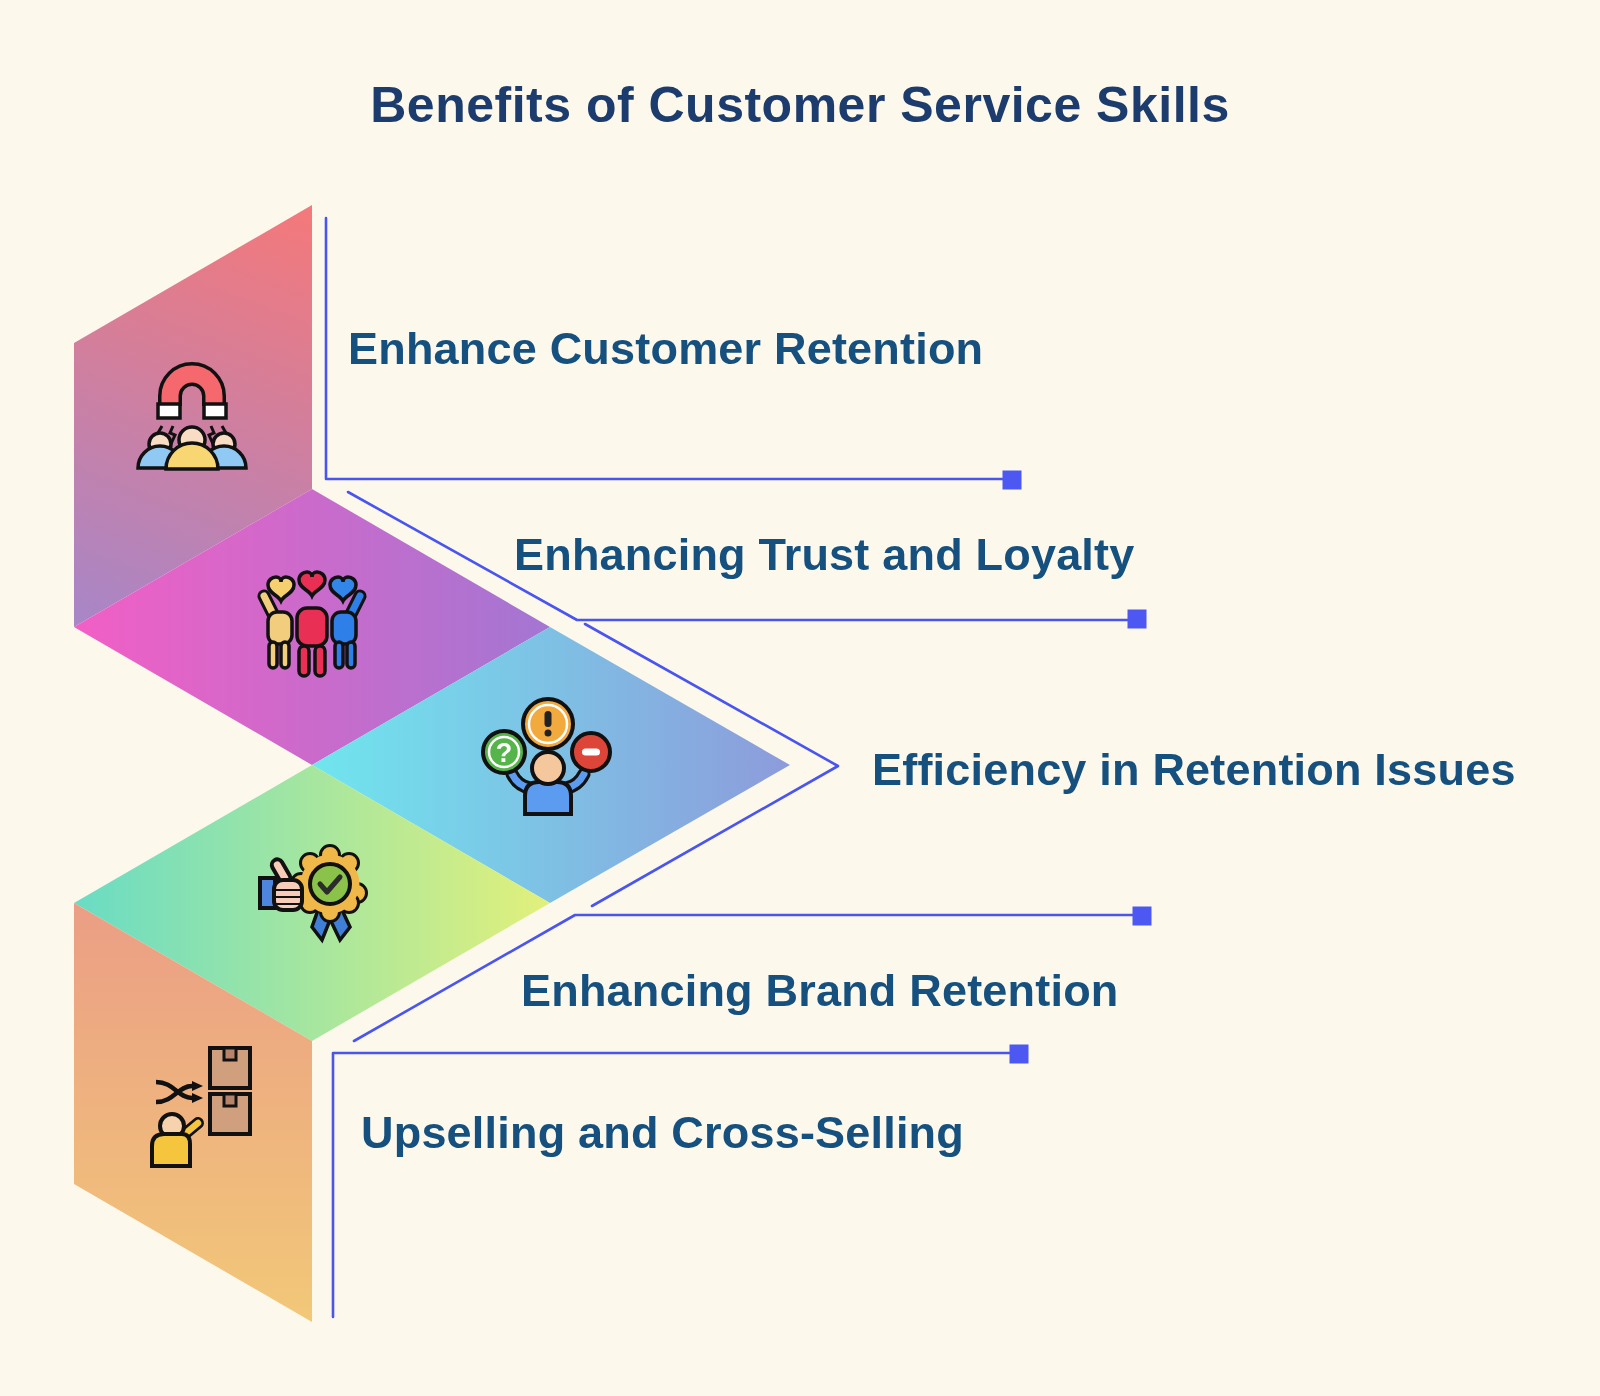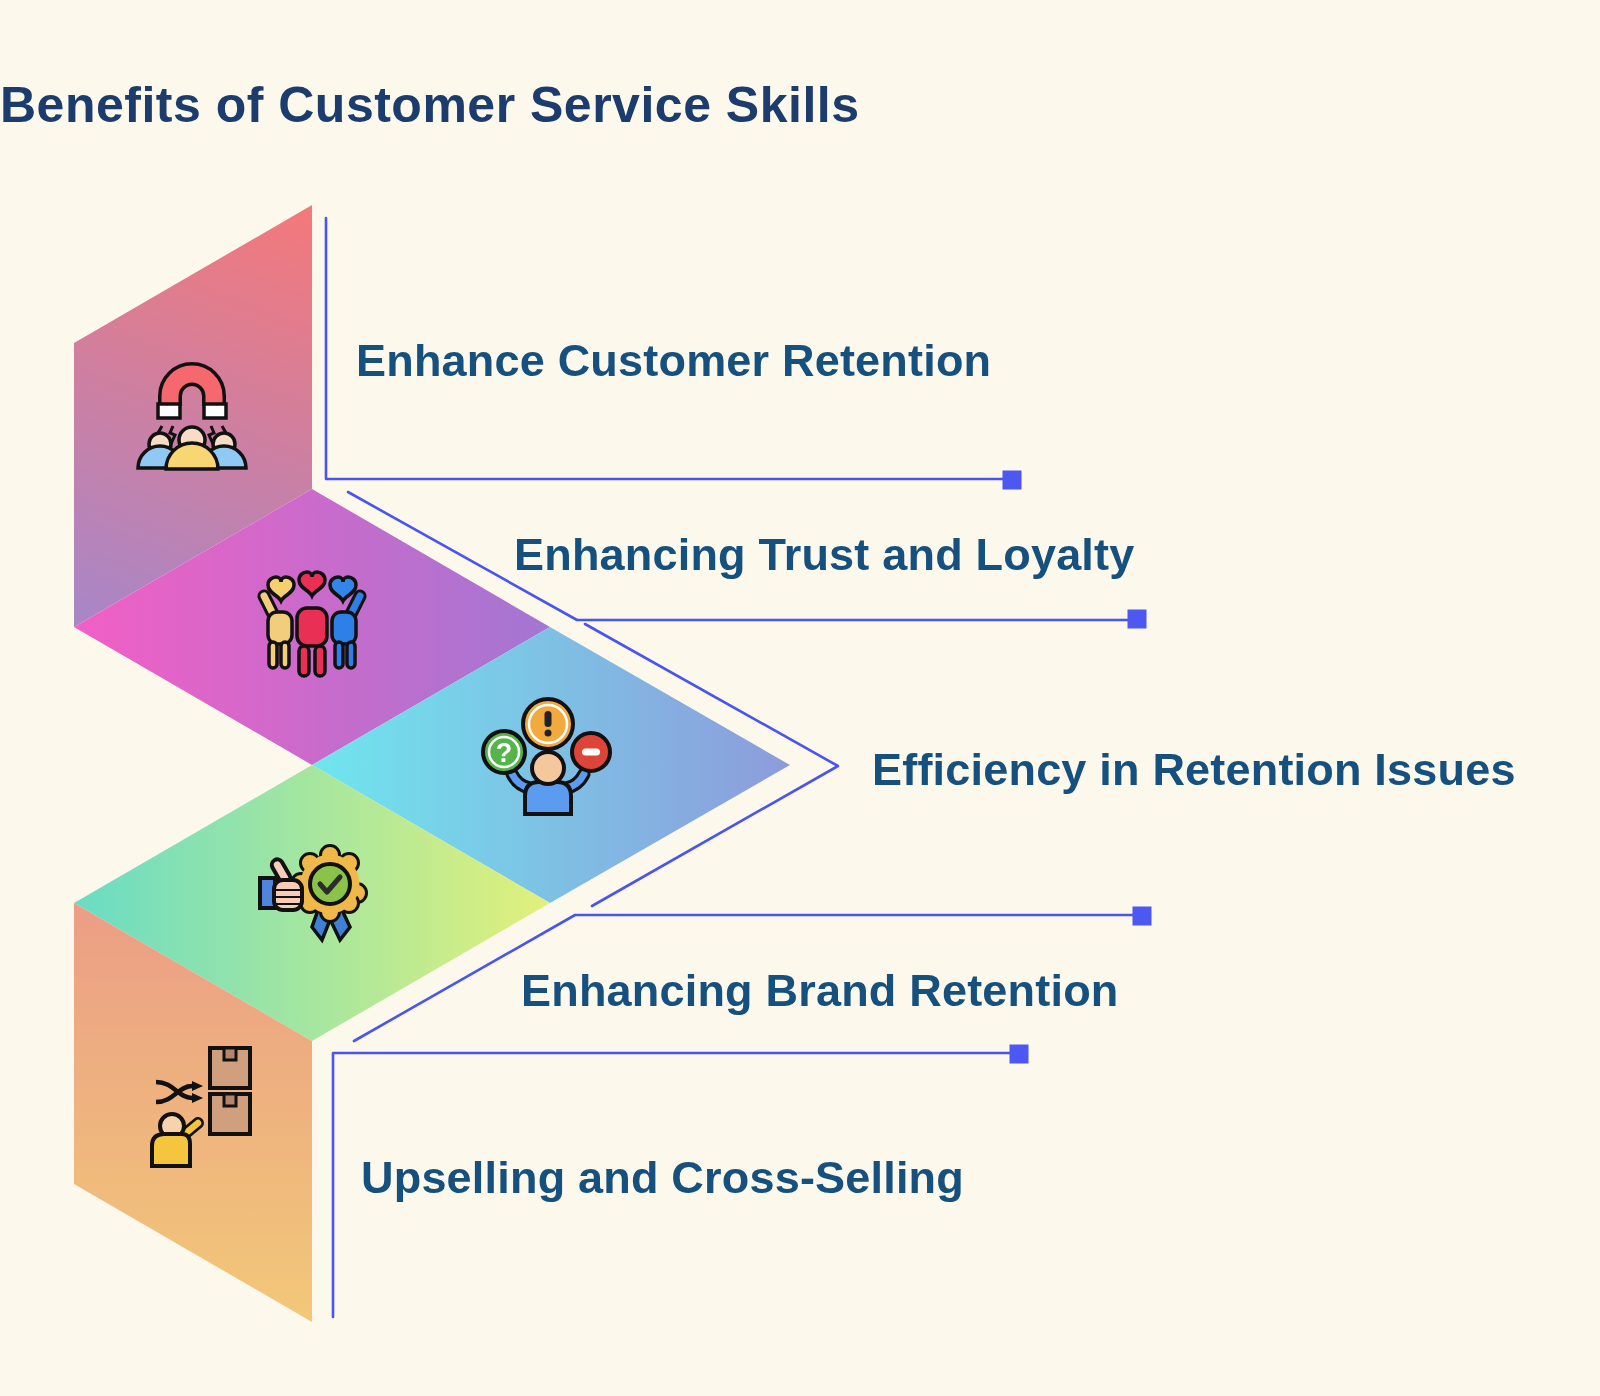--- a/index.html
+++ b/index.html
@@ -6,33 +6,33 @@
   body {
     width:1600px; height:1396px;
     background:#fdf8ec;
     overflow:hidden; position:relative;
     font-family:"Liberation Sans", sans-serif;
   }
   .stage { position:absolute; left:0; top:0; width:1600px; height:1396px; }
   svg.art { position:absolute; left:0; top:0; width:1600px; height:1396px; display:block; }
   .title {
     position:absolute; top:75px; left:0; width:1600px; margin:0;
-    font-weight:700; font-size:50px; line-height:60px;
+    text-align:center; font-weight:700; font-size:50px; line-height:60px;
     letter-spacing:.5px; color:#1d3c6e;
   }
   .label {
     position:absolute; white-space:nowrap;
     font-weight:600; font-size:45px; line-height:54px; letter-spacing:.2px;
     color:#15507f;
   }
-  .l1 { left:356px; top:322px;margin-top:12px; }
+  .l1 { left:348px; top:322px; }
   .l2 { left:514px; top:528px; }
   .l3 { left:872px; top:743px; }
   .l4 { left:521px; top:964px; }
-  .l5 { left:361px; top:1151px; }
+  .l5 { left:361px; top:1106px; }
 </style>
 </head>
 <body>
 
 <div class="stage">
 
   <svg class="art" viewBox="0 0 1600 1396" aria-hidden="true">
     <defs>
       <linearGradient id="g1" gradientUnits="userSpaceOnUse" x1="280" y1="210" x2="120" y2="630">
         <stop offset="0" stop-color="#f2797c"></stop>

